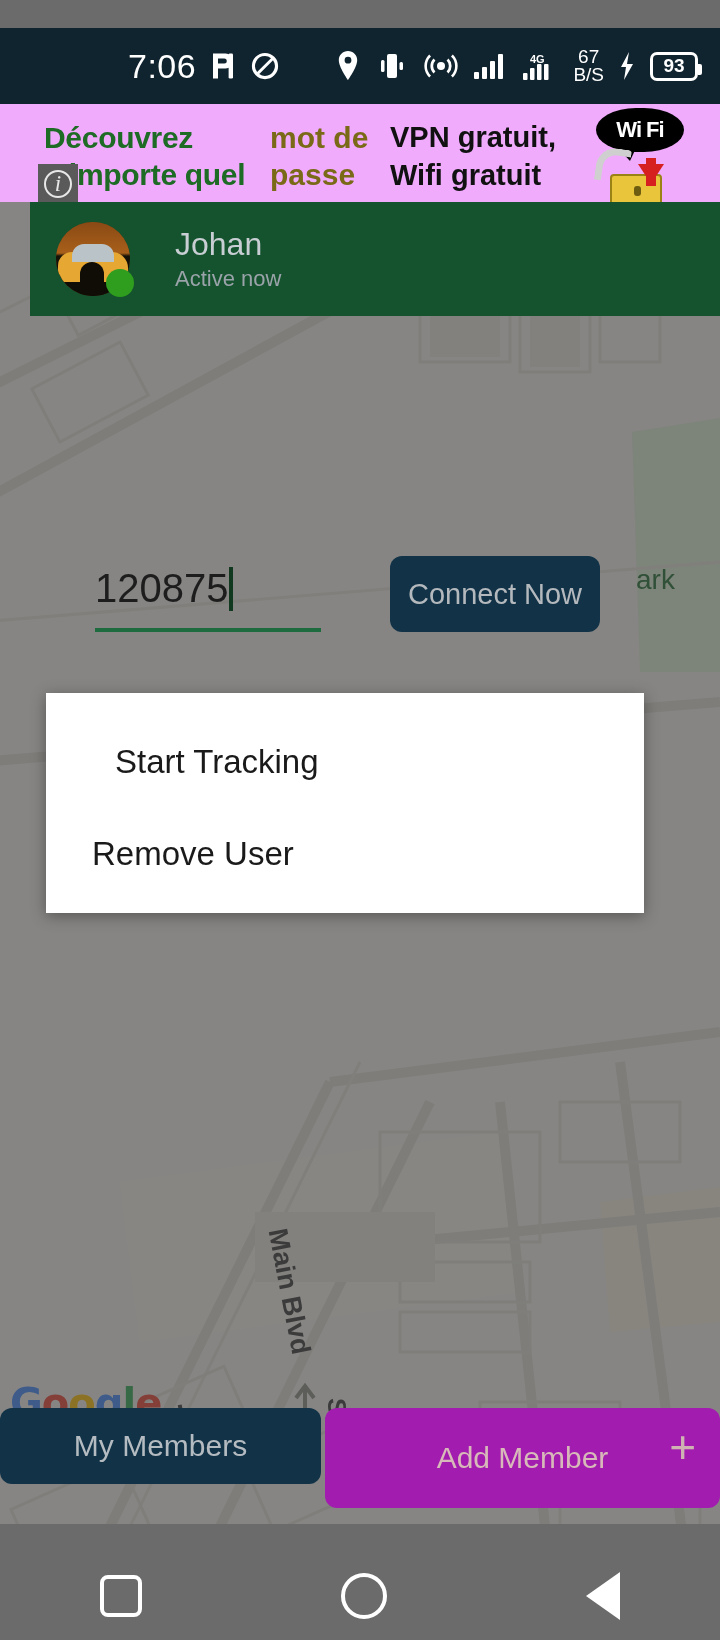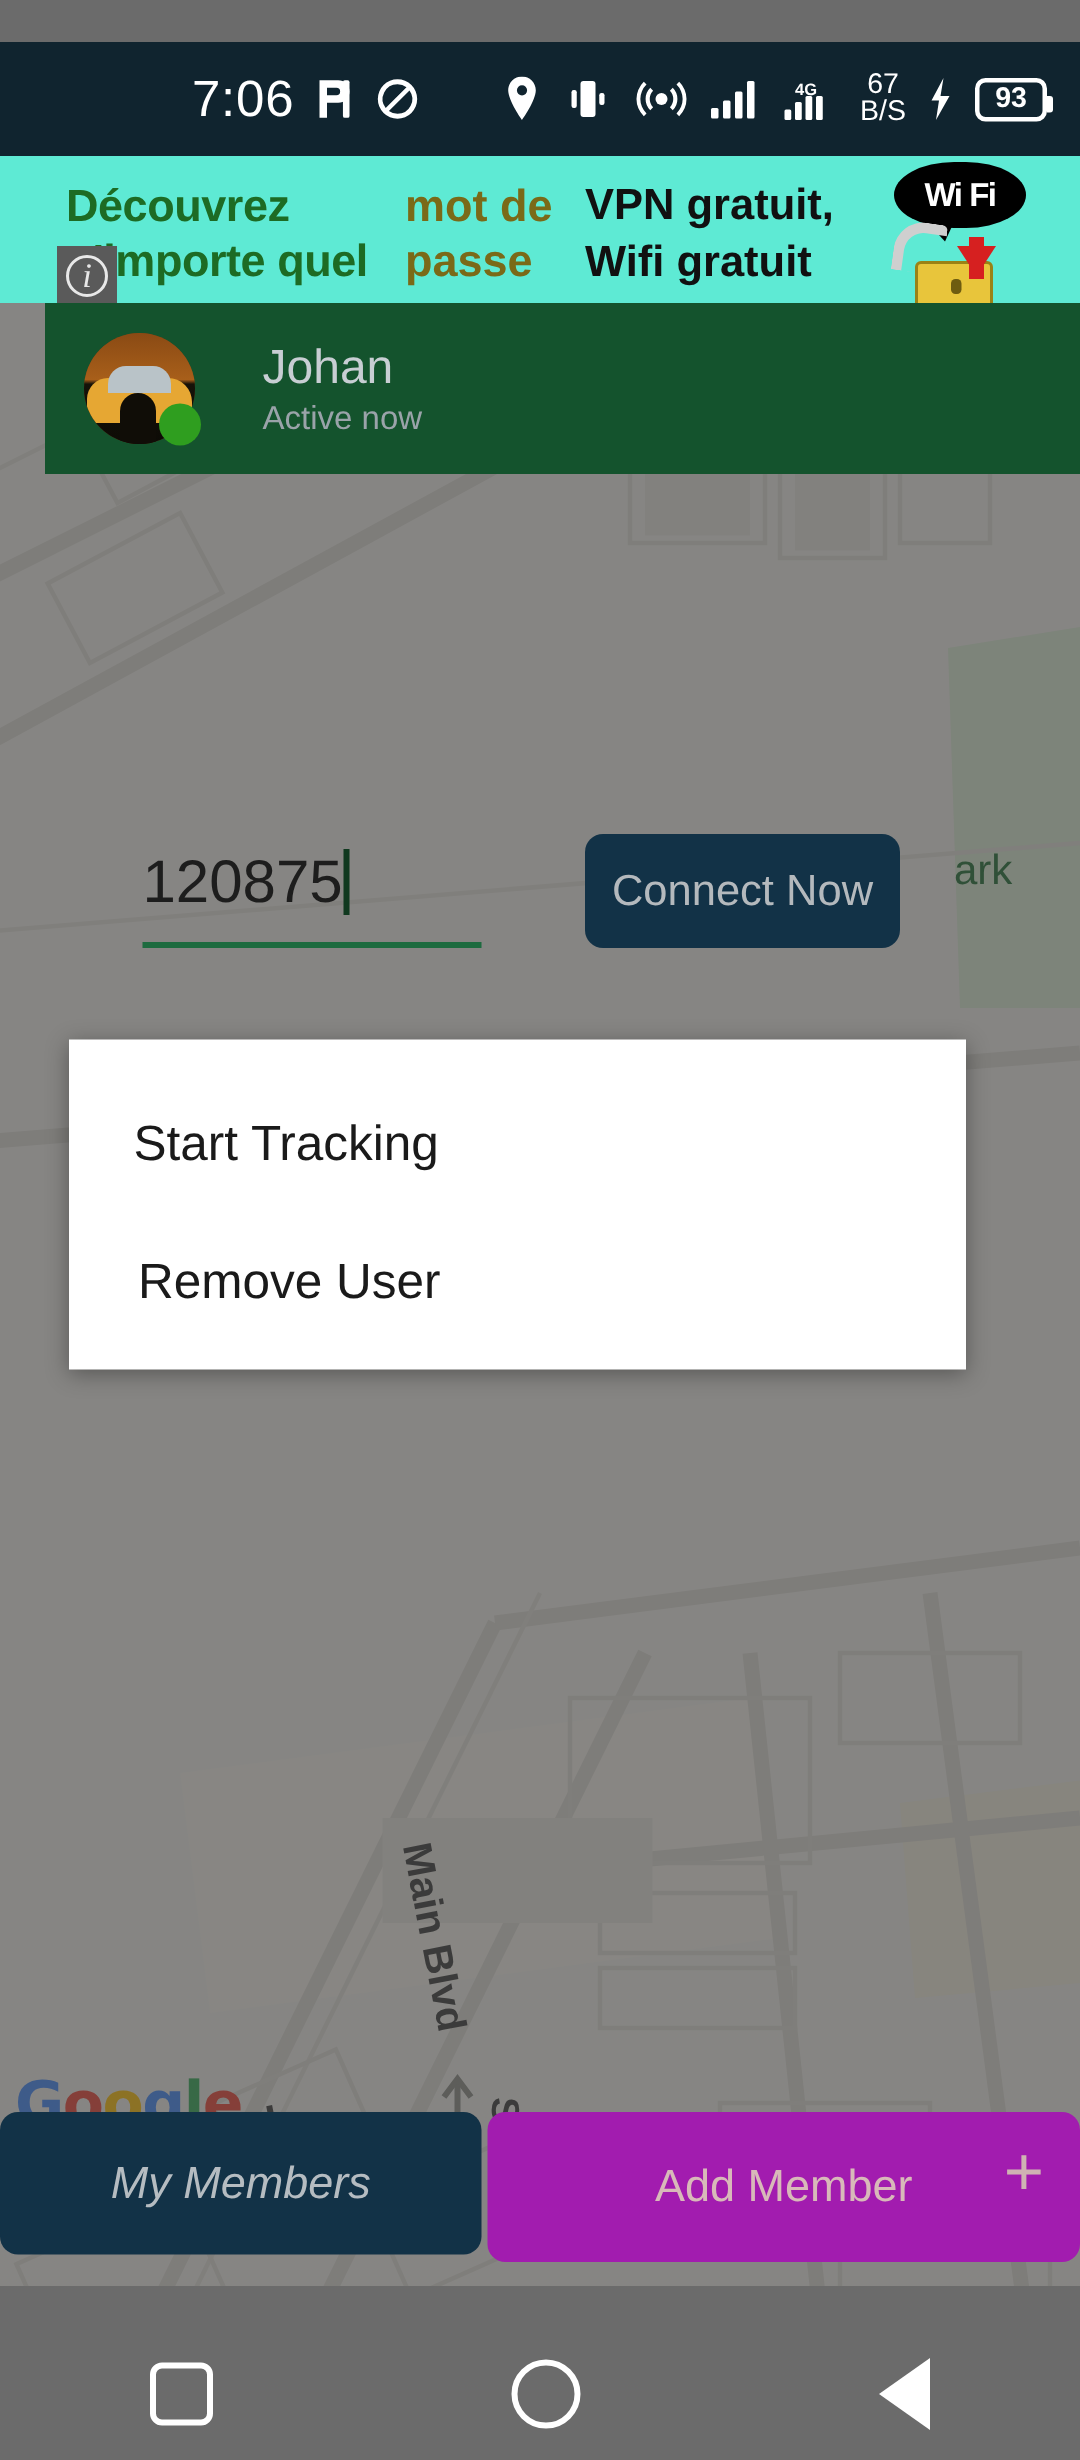--- a/index.html
+++ b/index.html
@@ -23,21 +23,21 @@
     position:relative; width:48px; height:29px; border:3px solid #fff; border-radius:7px;
     display:flex; align-items:center; justify-content:center; color:#fff; font-size:19px;
     font-weight:bold;
   }
   .batt:after { content:""; position:absolute; right:-7px; top:9px; width:4px; height:11px;
     background:#fff; border-radius:0 2px 2px 0; }
 
   
   .ad {
     position:absolute; top:76px; left:0; width:720px; height:98px;
-    background:#5eead4; overflow:hidden; z-index:50;
+    background:#f0abfc; overflow:hidden; z-index:50;
   }
   .ad-inner { position:relative; width:100%; height:100%; display:flex; align-items:center; }
   .ad-t1 { position:absolute; left:44px; top:16px; color:#1d6b24; font-weight:bold;
     font-size:30px; line-height:1.22; letter-spacing:-0.3px; }
   .ad-t2 { position:absolute; left:270px; top:16px; color:#7a6a18; font-weight:bold;
     font-size:30px; line-height:1.22; }
   .ad-t3 { position:absolute; left:390px; top:15px; color:#111111; font-weight:bold;
     font-size:29px; line-height:1.3; }
   .ad-badge {
     position:absolute; left:38px; bottom:-2px; width:40px; height:40px;
@@ -122,30 +122,30 @@
     position:absolute; left:390px; top:18px; width:210px; height:76px;
     background:#123247; border-radius:12px; display:flex; align-items:center;
     justify-content:center; color:#b4b9bd; font-size:29px;
   }
 
   
   .dialog {
     position:absolute; left:46px; top:665px; width:598px; height:220px;
     background:#ffffff; z-index:40; box-shadow:0 3px 14px rgba(0,0,0,0.35);
   }
-  .dlg-item { position:absolute; left:43px; color:#1a1a1a; font-size:33px; }
+  .dlg-item { position:absolute; left:69px; color:#1a1a1a; font-size:33px; }
   .dlg-item.i0 { top:50px; }
   .dlg-item.i1 { top:142px; left:46px; }
 
   
   .bottom-row { position:absolute; left:0; top:1380px; width:720px; height:100px; z-index:32; }
   .btn-members {
-    position:absolute; left:0; top:0; width:321px; height:95px; background:#123247;
+    position:absolute; left:0; top:0; width:321px; height:76px; background:#123247;
     border-radius:12px; display:flex; align-items:center; justify-content:center;
-    color:#b5bcc1; font-size:30px;font-style:italic;
+    color:#b5bcc1; font-size:30px;
   }
   .btn-add {
     position:absolute; left:325px; top:0; width:395px; height:100px; background:#a21caf;
     border-radius:12px; display:flex; align-items:center; justify-content:center;
     color:#d8b9b9; font-size:30px; position:absolute;
   }
   .plus-ico { position:absolute; right:24px; top:16px; color:#cfb3b3; font-size:46px;
     line-height:1; font-weight:300; }
 
   

